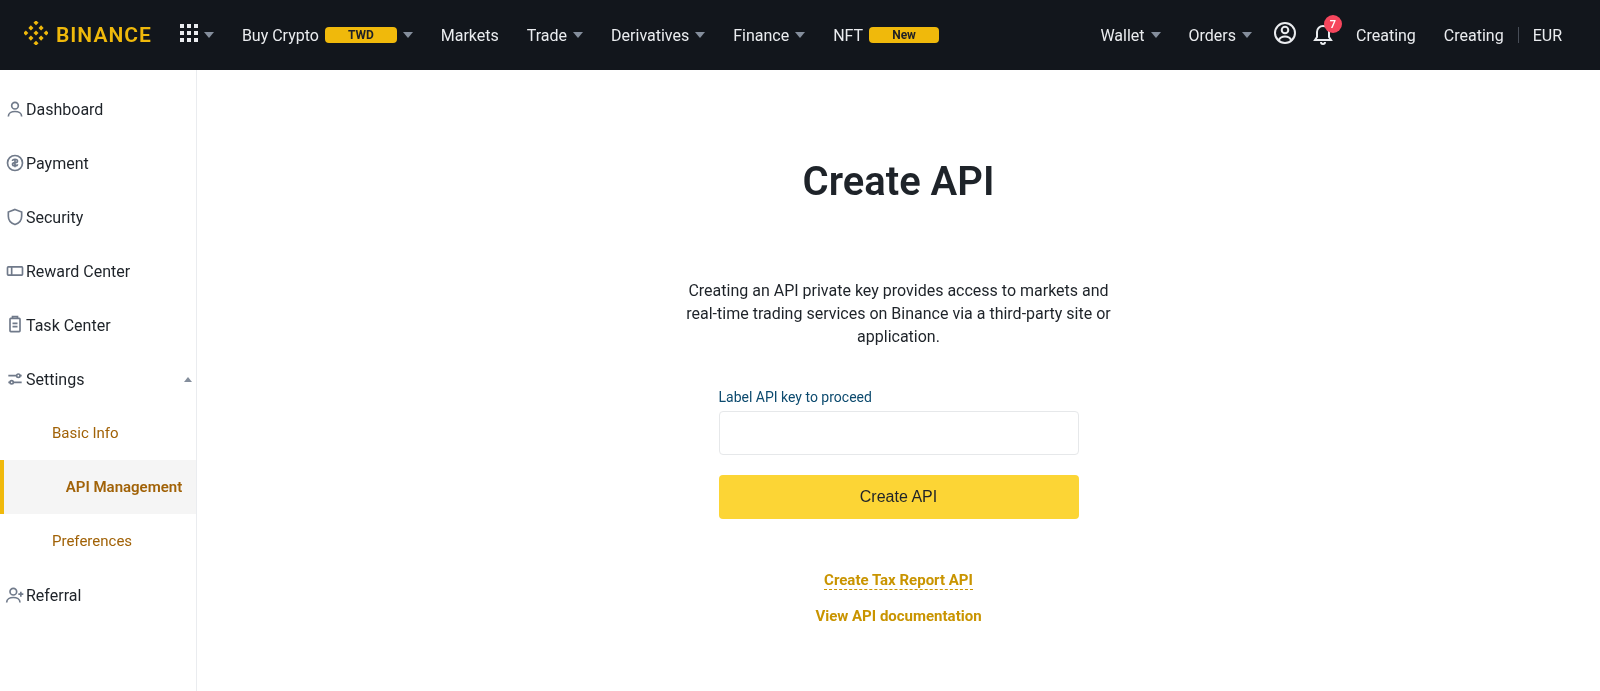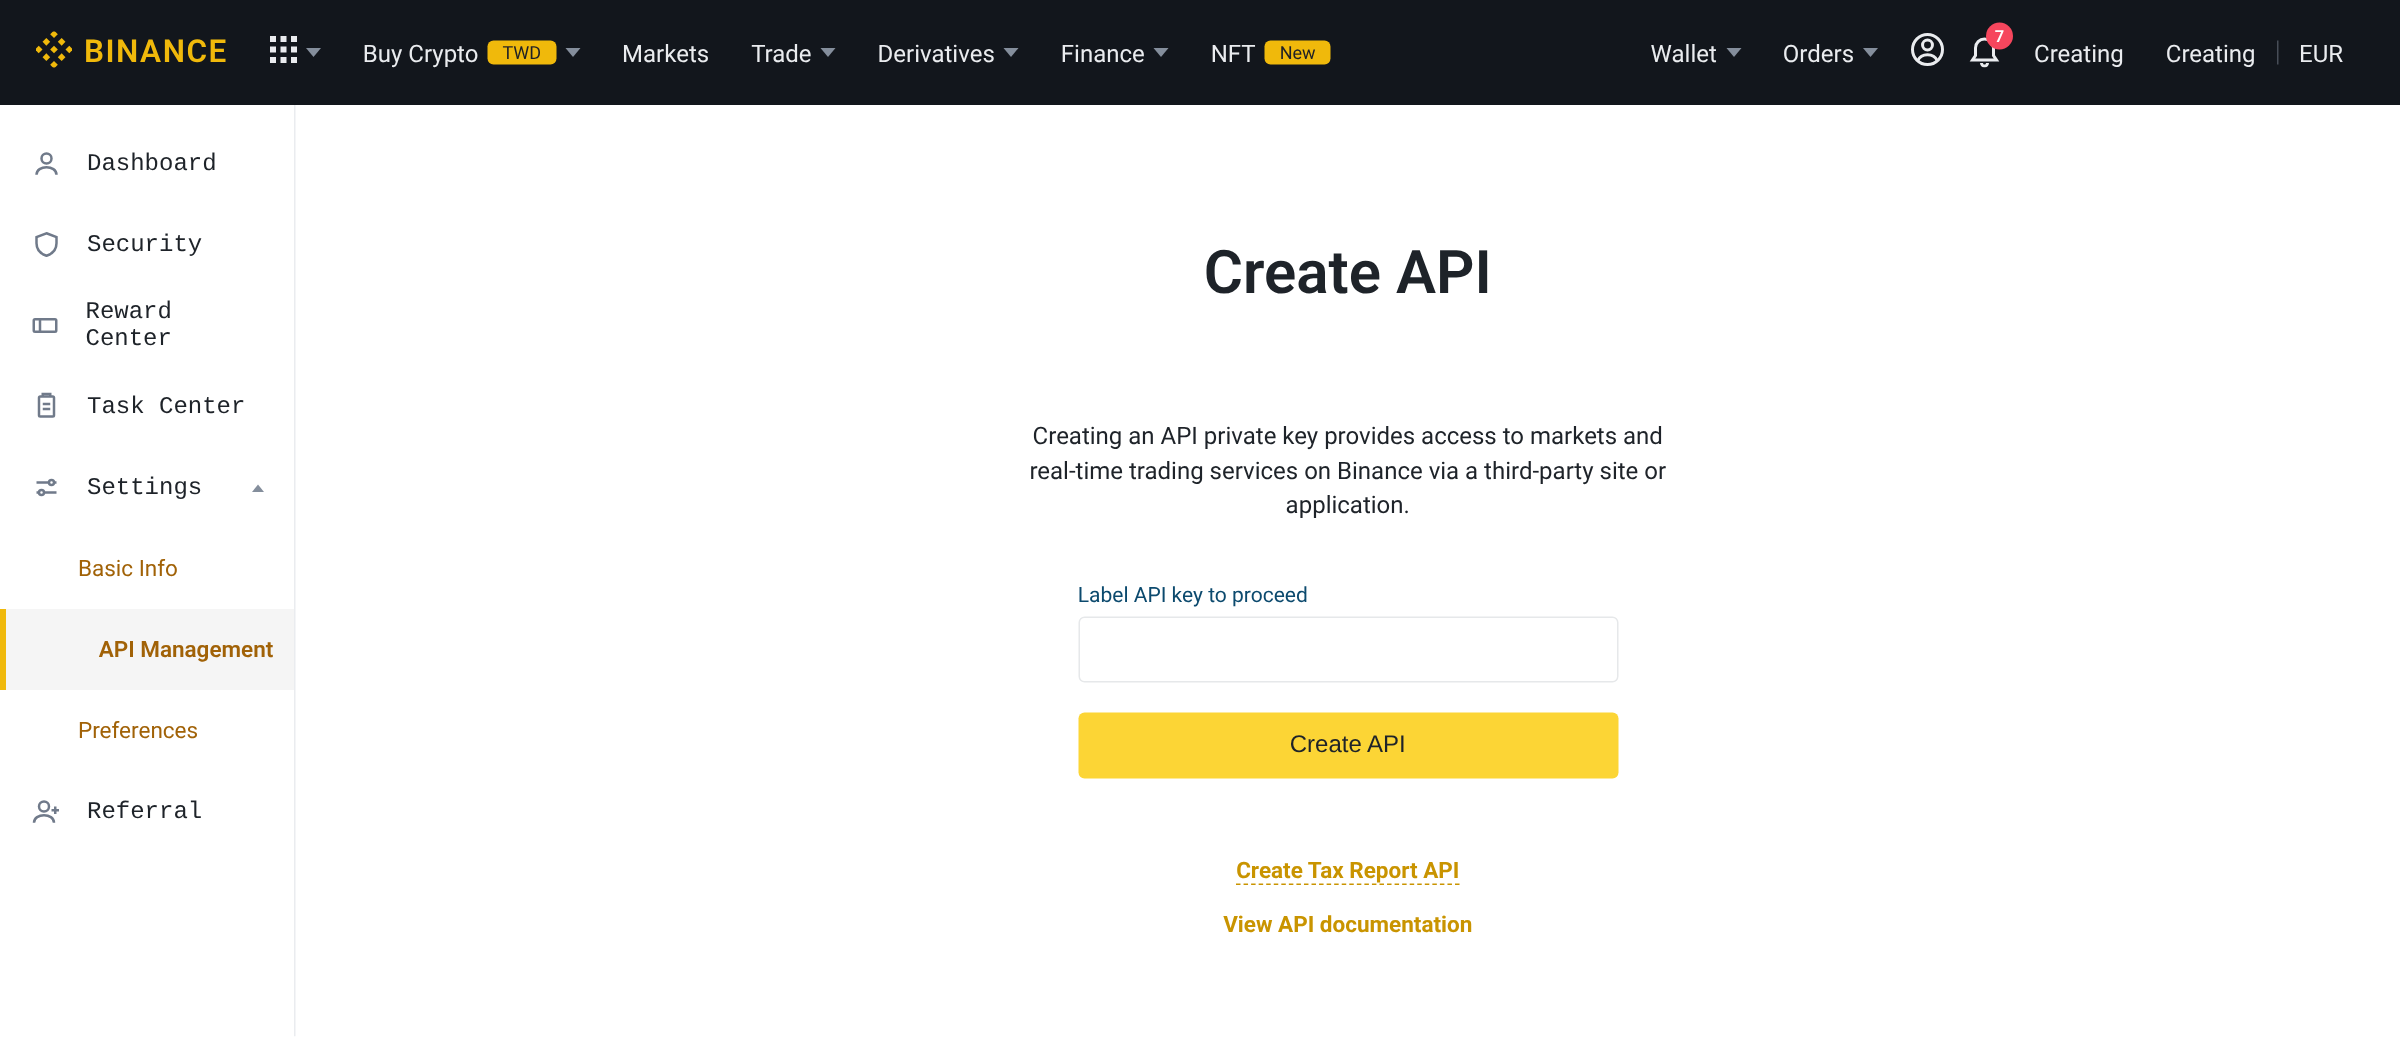--- a/index.html
+++ b/index.html
@@ -44,22 +44,22 @@
   .caret {
     width: 0; height: 0;
     border-left: 5px solid transparent;
     border-right: 5px solid transparent;
     border-top: 6px solid #848e9c;
   }
   .badge {
     background: #f0b90b;
     color: #1e2026;
     font-size: 12px;
-    font-weight: 400;
-    padding: 1px 10px;
+    font-weight: 700;
+    padding: 1px 23px;
     border-radius: 4px;
   }
   .spacer { flex: 1 1 auto; }
   .icon-btn {
     display: flex;
     align-items: center;
     justify-content: center;
     width: 38px;
     cursor: pointer;
     position: relative;
@@ -92,28 +92,27 @@
   }
   .sidebar {
     width: 197px;
     border-right: 1px solid #eaecef;
     padding-top: 12px;
     background: #fff;
   }
   .side-item {
     display: flex;
     align-items: center;
-    gap: 16px;
-    padding: 0 20px;
+    gap: 0;
+    padding: 0 4px;
     height: 54px;
     color: #1e2329;
     font-size: 16px;
     cursor: pointer;
     position: relative;
-    font-family: Liberation Mono, monospace;
   }
   .side-item .sicon {
     width: 22px;
     display: flex;
     align-items: center;
     justify-content: center;
     color: #707a8a;
   }
   .side-sub {
     padding-left: 52px;
@@ -338,20 +337,29 @@
     <div class="side-item">
       <span class="sicon">
         <svg width="20" height="20" viewBox="0 0 24 24" fill="none" stroke="#707a8a" stroke-width="2">
             <circle cx="12" cy="8" r="4"></circle>
             <path d="M4 21c0-4 4-6 8-6s8 2 8 6"></path>
           </svg>
       </span>
       <span>Dashboard</span>
     </div>
 
+    <div class="side-item">
+      <span class="sicon">
+        <svg width="20" height="20" viewBox="0 0 24 24" fill="none" stroke="#707a8a" stroke-width="2">
+            <circle cx="12" cy="12" r="9"></circle>
+            <path d="M12 7v10M9 9.5c0-1 1-2 3-2s3 1 3 2-1 2-3 2-3 1-3 2 1 2 3 2 3-1 3-2"></path>
+          </svg>
+      </span>
+      <span>Payment</span>
+    </div>
 
     <div class="side-item">
       <span class="sicon">
         <svg width="20" height="20" viewBox="0 0 24 24" fill="none" stroke="#707a8a" stroke-width="2">
             <path d="M12 3l8 3v5c0 5-3.5 8.5-8 10-4.5-1.5-8-5-8-10V6z"></path>
           </svg>
       </span>
       <span>Security</span>
     </div>
 

